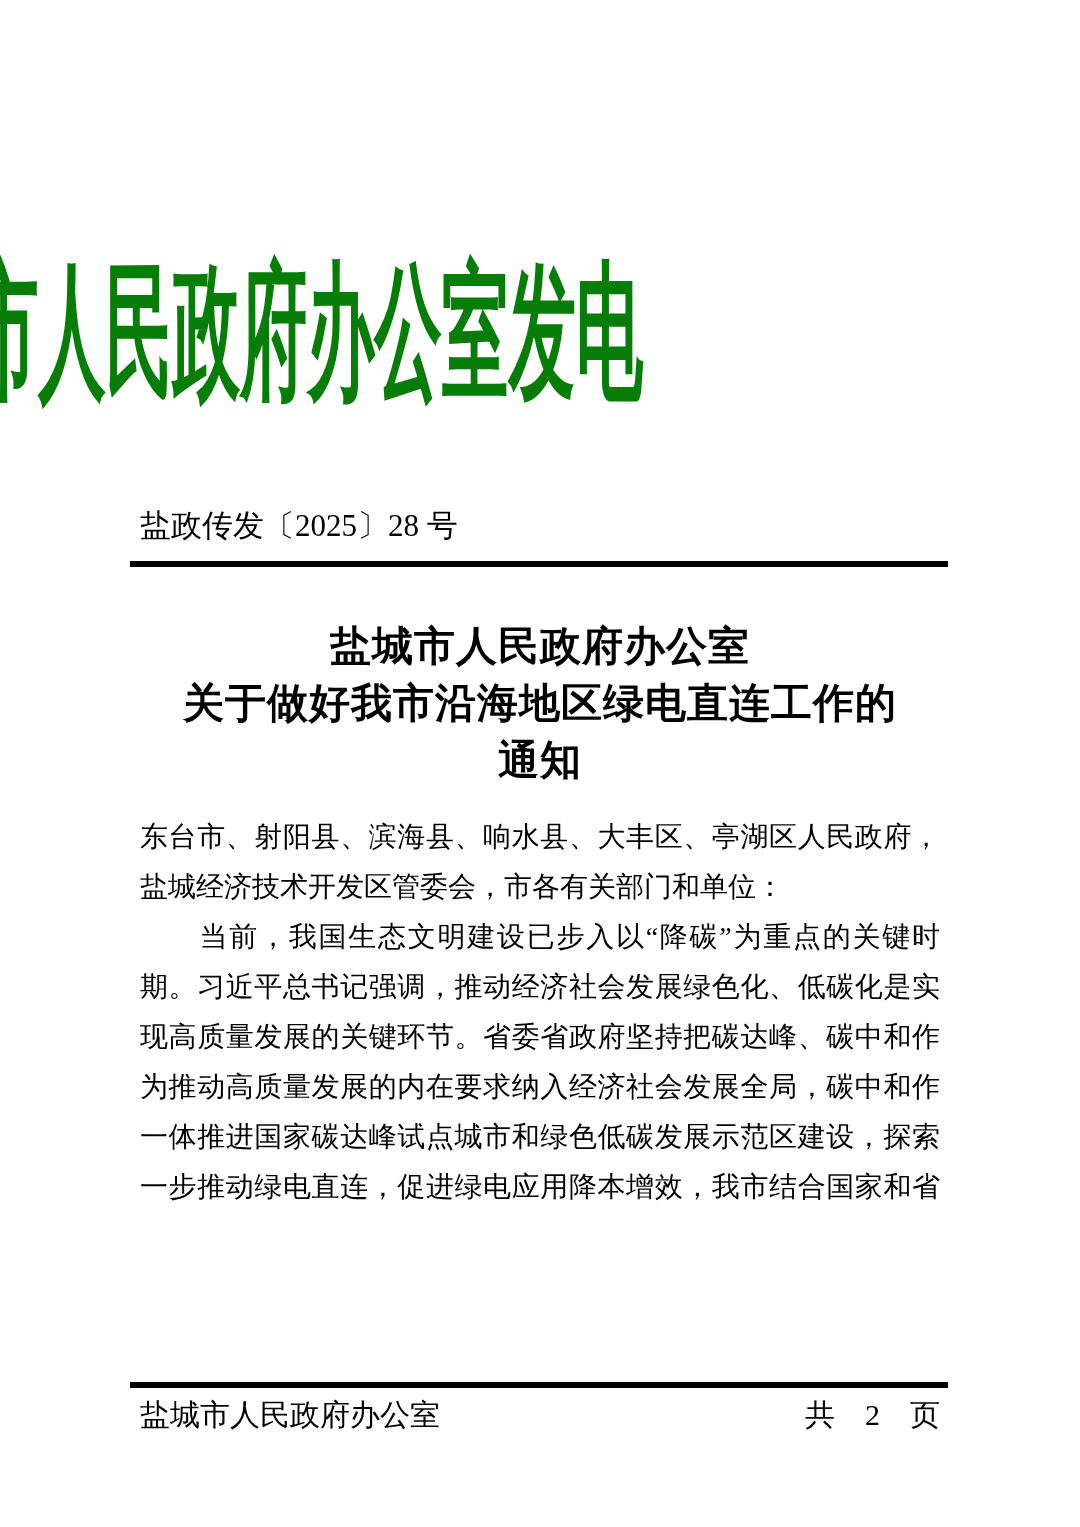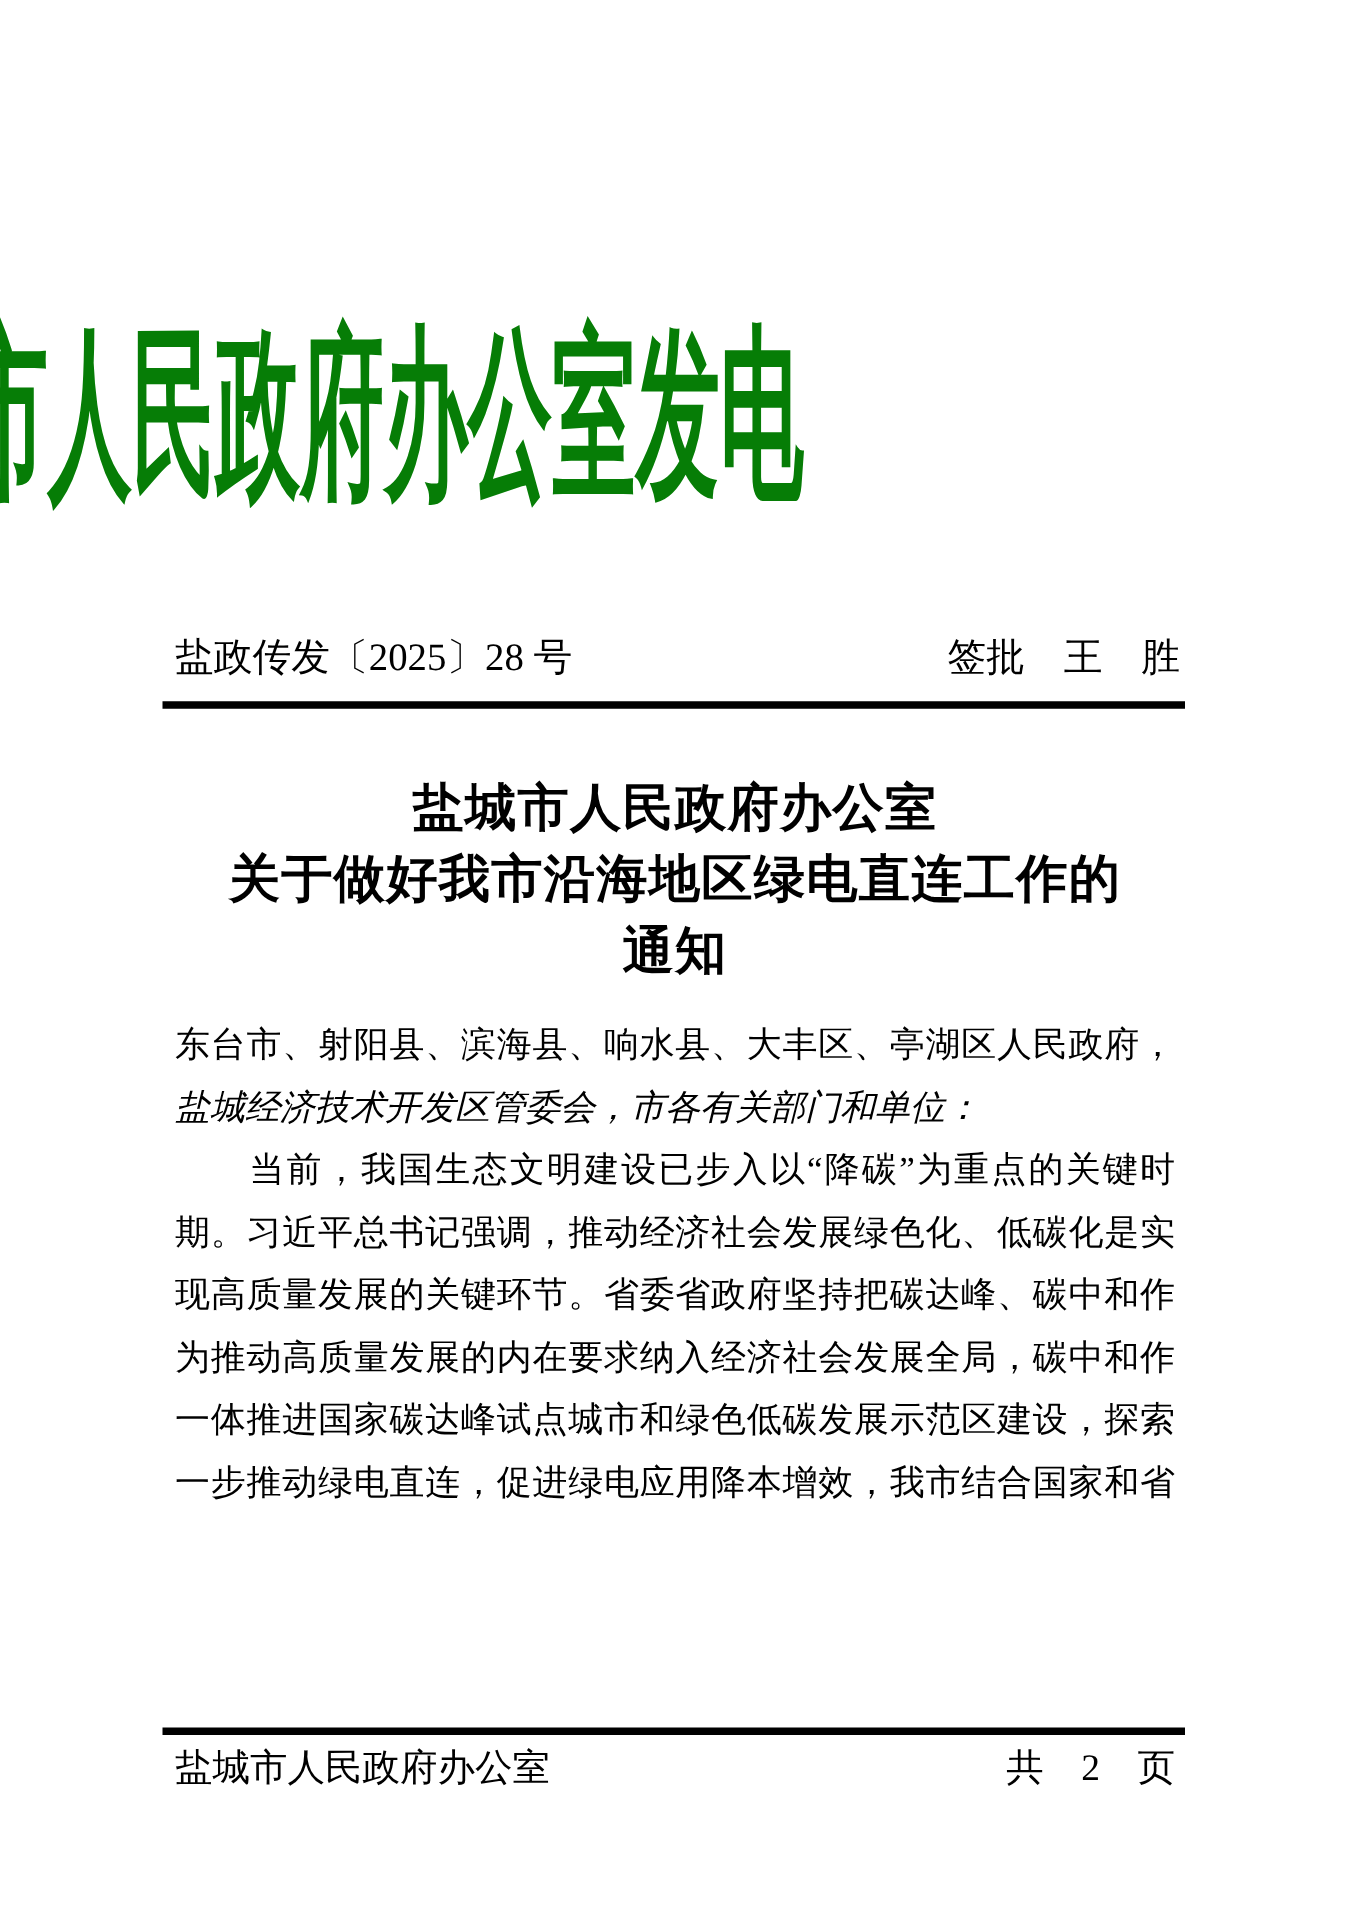--- a/index.html
+++ b/index.html
@@ -80,21 +80,20 @@
     line-height:50px;
   }
   .body-line{
     white-space:nowrap;
     text-align:justify;
     text-align-last:justify;
   }
   .body-line.short{
     text-align:left;
     text-align-last:left;
-    font-style:italic;
   }
   
   .footer-row{
     position:absolute;
     top:1395px;
     left:140px;
     right:140px;
     display:flex;
     justify-content:space-between;
     align-items:baseline;
@@ -107,21 +106,20 @@
 <body>
 
 <div class="page">
 
   <div class="masthead">
     <div class="masthead-title">盐城市人民政府办公室发电</div>
   </div>
 
   <div class="doc-row">
     <span>盐政传发〔2025〕28 号</span>
-    <span>签批　王　胜</span>
   </div>
 
   <div class="rule header-rule"></div>
 
   <div class="doc-title">
     <div>盐城市人民政府办公室</div>
     <div>关于做好我市沿海地区绿电直连工作的</div>
     <div>通知</div>
   </div>
 

